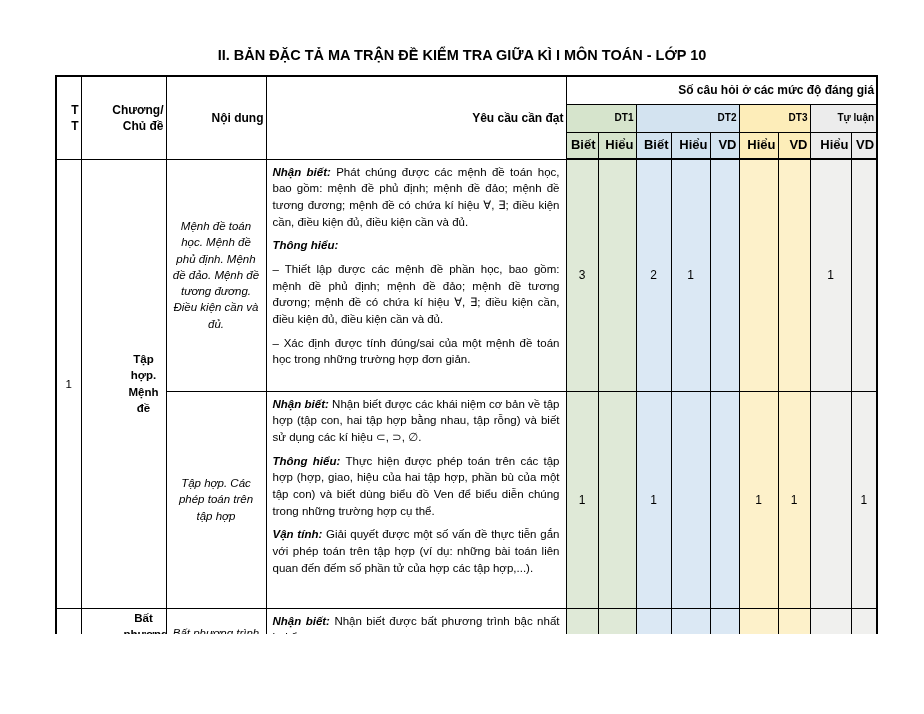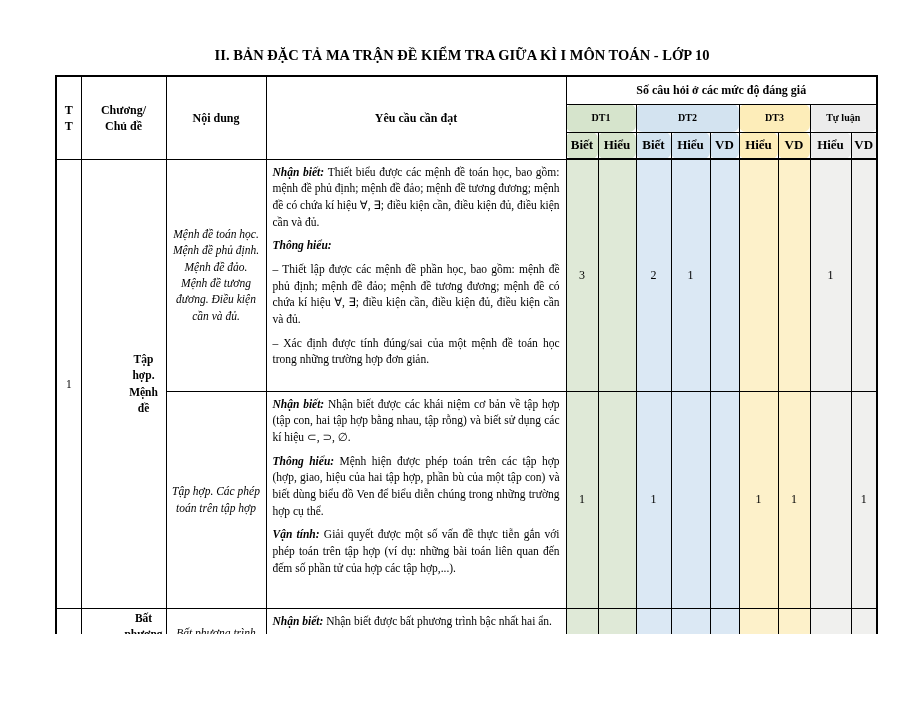--- a/index.html
+++ b/index.html
@@ -1,24 +1,24 @@
 <!DOCTYPE html>
 <html style="--green-head: #d6e4cc; --green-body: #dfe9d7; --blue-head: #d3e3f0; --blue-body: #dbe8f4; --yellow-head: #fdedb9; --yellow-body: #fdf1ca; --gray-head: #ececec; --gray-body: #f0f0ee; --red: #ff0000;"><head>
 <meta charset="utf-8">
 <style>
   html,body{margin:0;padding:0;background:#fff;}
   .page{position:relative;width:924px;height:634px;background:#fff;overflow:hidden;
-        font-family:Liberation Serif, serif;color:#000;}
+        font-family:Liberation Sans, sans-serif;color:#000;}
   .title{position:absolute;top:47px;left:0;width:100%;text-align:center;
          font-weight:bold;font-size:14.5px;}
   table.matrix{position:absolute;top:75px;left:55px;width:821px;
          border-collapse:collapse;table-layout:fixed;border:2px solid #000;}
   .matrix th,.matrix td{border:1px solid #000;padding:1px 2px;font-size:11.5px;
          vertical-align:middle;overflow:hidden;}
-  .matrix th{font-weight:bold;text-align:center;line-height:1.35;border-radius:7px;}
+  .matrix th{font-weight:bold;text-align:right;line-height:1.35;}
   tr.hr1{height:28px;} tr.hr2{height:28px;} tr.hr3{height:27px;}
   .pre{white-space:pre-line;}
   .hr1 th{font-size:12px;}
   .hr2 th{font-size:10px;}
   .hr3 th{font-size:13px;border-bottom:2px solid #000;}
   .gh{background:var(--green-head);} .bh{background:var(--blue-head);}
   .yh{background:var(--yellow-head);} .grh{background:var(--gray-head);}
   .g{background:var(--green-body);} .b{background:var(--blue-body);}
   .y{background:var(--yellow-body);} .gy{background:var(--gray-body);}
   td.tt{text-align:center;}
@@ -81,40 +81,40 @@
         <th class="grh">VD</th>
       </tr>
     </thead>
     <tbody id="table-body">
         <tr style="height: 232px;">
           <td class="tt" rowspan="2">1</td>
           <td class="chuong" rowspan="2">Tập hợp.
 Mệnh đề</td>
           <td class="noidung">Mệnh đề toán học. Mệnh đề phủ định. Mệnh đề đảo. Mệnh đề tương đương. Điều kiện cần và đủ.</td>
           <td class="yeucau">
-            <p><span class="bi">Nhận biết: </span><span>Thiết biểu được các mệnh đề toán học, bao gồm: mệnh đề phủ định; mệnh đề đảo; mệnh đề tương đương; mệnh đề có chứa kí hiệu ∀, ∃; điều kiện cần, điều kiện đủ, điều kiện cần và đủ.</span></p>
+            <p><span class="bi">Nhận biết: </span><span>Phát chúng được các mệnh đề toán học, bao gồm: mệnh đề phủ định; mệnh đề đảo; mệnh đề tương đương; mệnh đề có chứa kí hiệu ∀, ∃; điều kiện cần, điều kiện đủ, điều kiện cần và đủ.</span></p>
             <p><span class="bi">Thông hiểu:</span></p>
             <p><span>– Thiết lập được các mệnh đề phần học, bao gồm: mệnh đề phủ định; mệnh đề đảo; mệnh đề tương đương; mệnh đề có chứa kí hiệu ∀, ∃; điều kiện cần, điều kiện đủ, điều kiện cần và đủ.</span></p>
             <p><span>– Xác định được tính đúng/sai của một mệnh đề toán học trong những trường hợp đơn giản.</span></p>
           </td>
           <td class="num g">3</td>
           <td class="num g"></td>
           <td class="num b">2</td>
           <td class="num b">1</td>
           <td class="num b"></td>
           <td class="num y"></td>
           <td class="num y"></td>
           <td class="num gy">1</td>
           <td class="num gy"></td>
         </tr>
         <tr style="height: 217px;">
           <td class="noidung">Tập hợp. Các phép toán trên tập hợp</td>
           <td class="yeucau">
             <p><span class="bi">Nhận biết: </span><span>Nhận biết được các khái niệm cơ bản về tập hợp (tập con, hai tập hợp bằng nhau, tập rỗng) và biết sử dụng các kí hiệu ⊂, ⊃, ∅.</span></p>
-            <p><span class="bi">Thông hiểu: </span><span>Mệnh hiện được phép toán trên các tập hợp (hợp, giao, hiệu của hai tập hợp, phần bù của một tập con) và biết dùng biểu đồ Ven để biểu diễn chúng trong những trường hợp cụ thể.</span></p>
+            <p><span class="bi">Thông hiểu: </span><span>Thực hiện được phép toán trên các tập hợp (hợp, giao, hiệu của hai tập hợp, phần bù của một tập con) và biết dùng biểu đồ Ven để biểu diễn chúng trong những trường hợp cụ thể.</span></p>
             <p><span class="bi">Vận tính: </span><span>Giải quyết được một số vấn đề thực tiễn gắn với phép toán trên tập hợp (ví dụ: những bài toán liên quan đến đếm số phần tử của hợp các tập hợp,...).</span></p>
           </td>
           <td class="num g">1</td>
           <td class="num g"></td>
           <td class="num b">1</td>
           <td class="num b"></td>
           <td class="num b"></td>
           <td class="num y">1</td>
           <td class="num y">1</td>
           <td class="num gy"></td>

